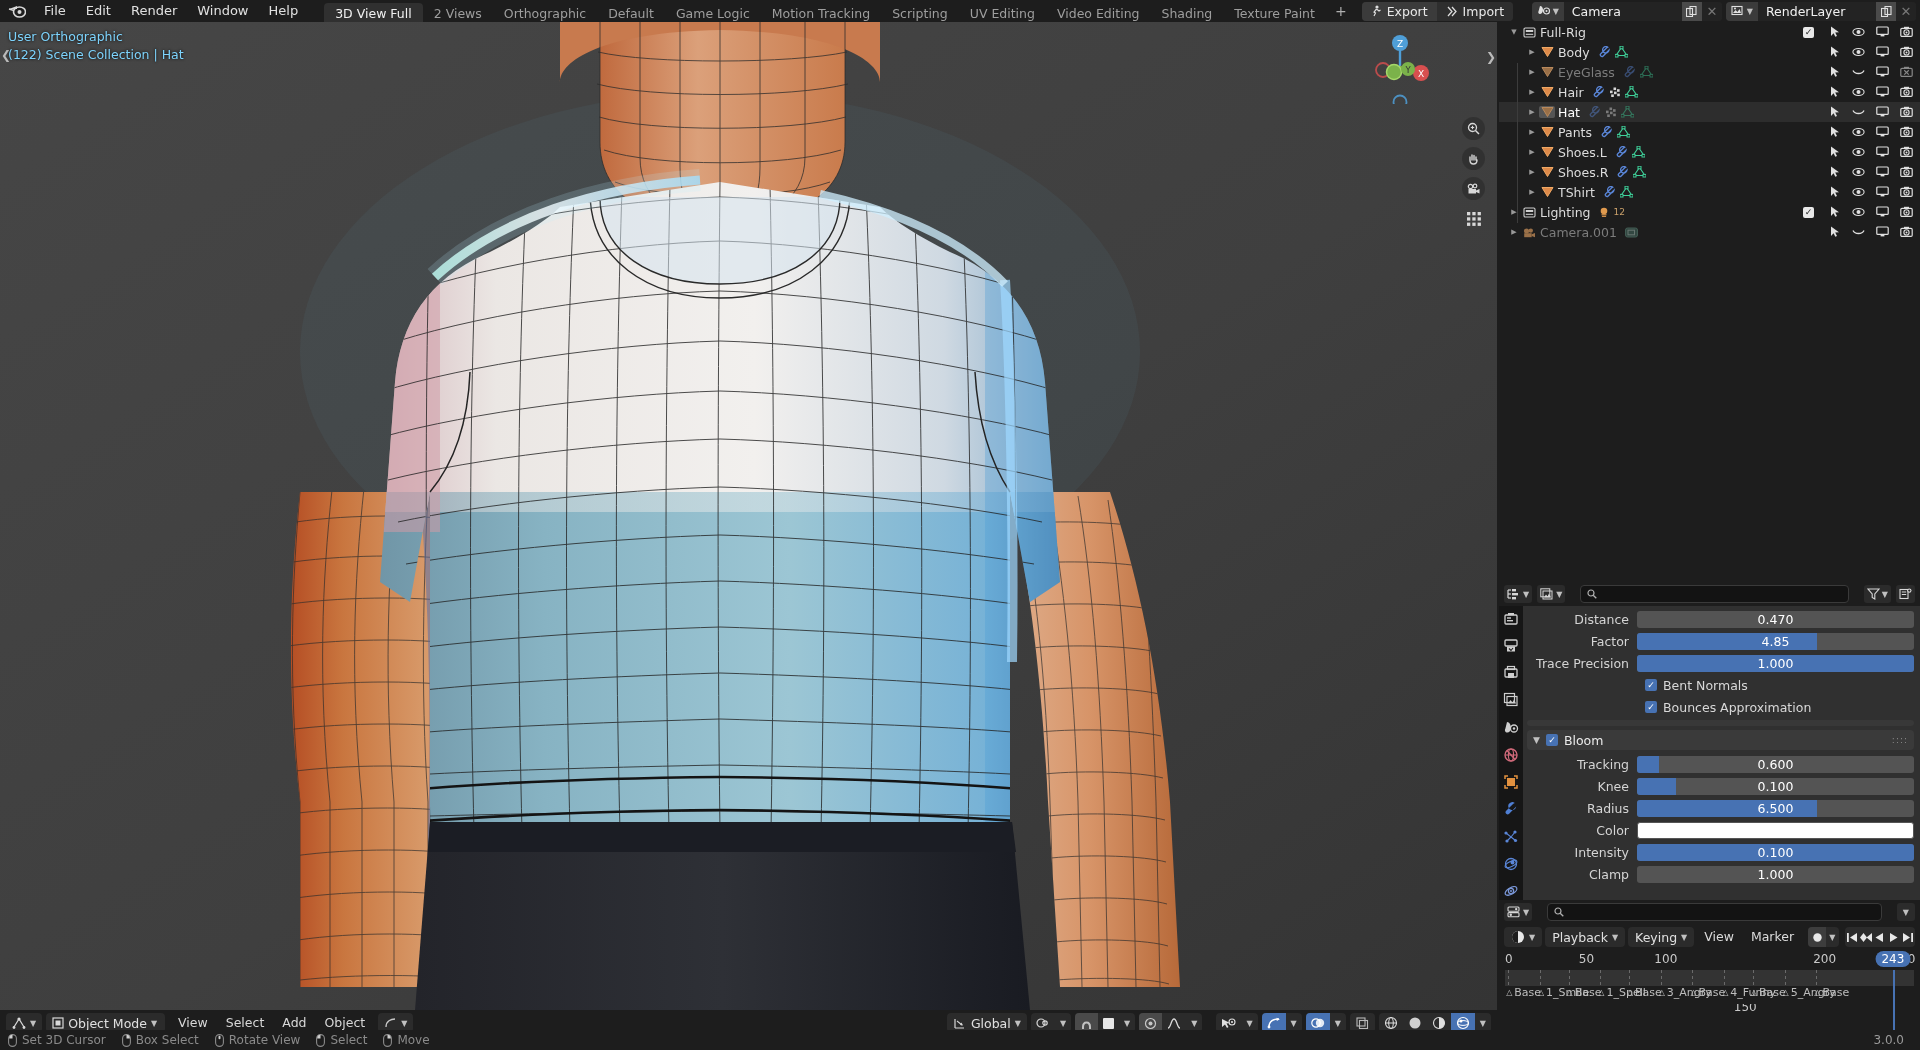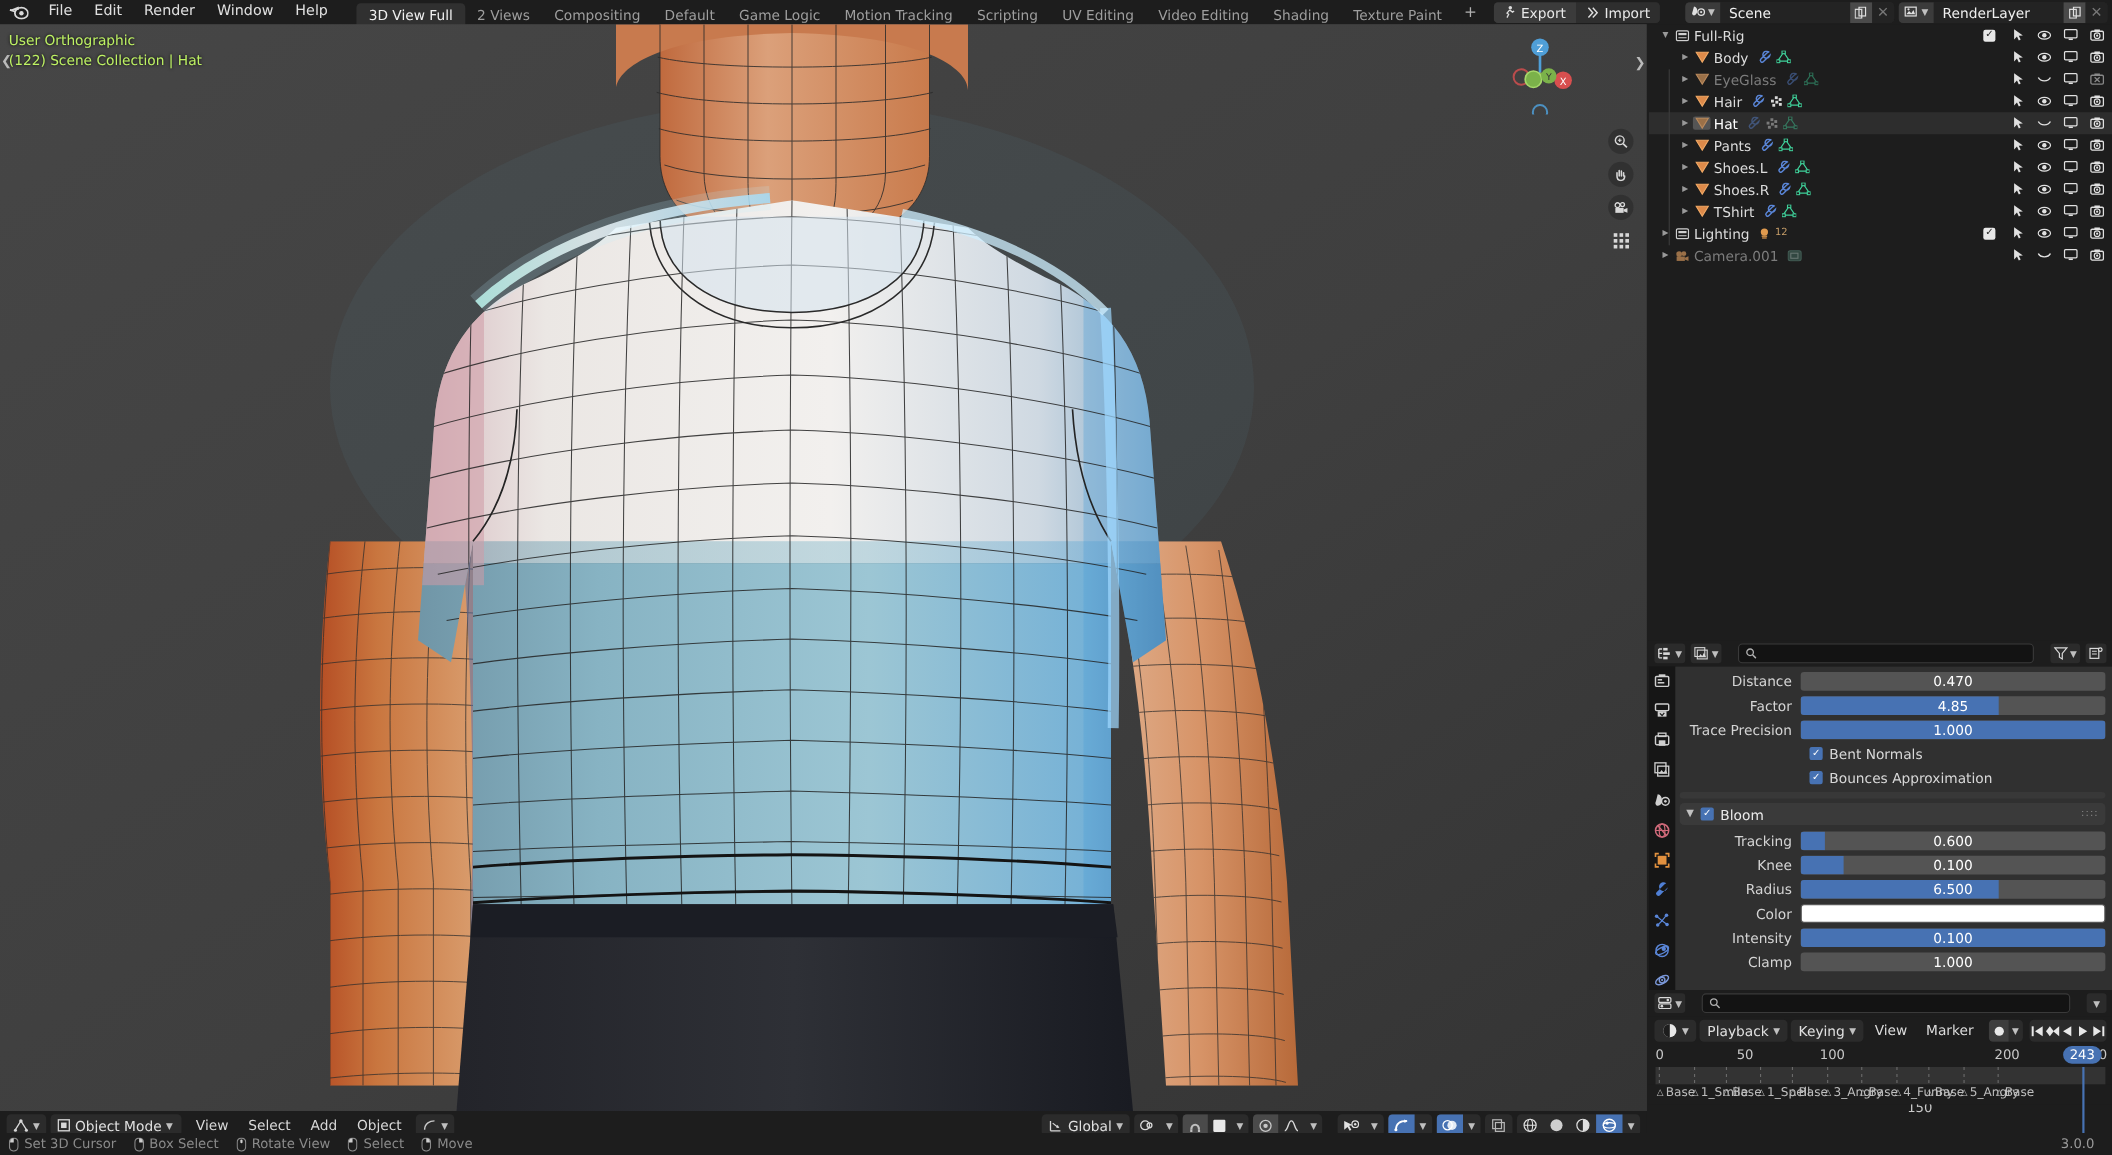--- a/index.html
+++ b/index.html
@@ -29,21 +29,21 @@
   .tb-name { padding:0 10px 0 8px; height:19px; line-height:19px; font-size:12.5px; color:#f0f0f0;
     min-width:118px; background:#232323; }
   .tb-sq { width:20px; height:19px; display:flex; align-items:center; justify-content:center; background:#4a4a4a; }
   .tb-x { width:20px; height:19px; display:flex; align-items:center; justify-content:center;
     color:#777; font-size:13px; background:#232323; }
 
   
   .viewport { position:absolute; left:0; top:22px; width:1497px; height:988px; background:#3d3d3d;
     overflow:hidden; }
   .vp-canvas { position:absolute; inset:0; }
-  .vp-overlay-text { position:absolute; left:8px; top:6px; font-size:12.5px; color:#bef264;
+  .vp-overlay-text { position:absolute; left:8px; top:6px; font-size:12.5px; color:#7dd3fc;
     text-shadow:0 0 3px #000; line-height:18px; pointer-events:none; }
   .vp-arrow { position:absolute; left:1px; top:26px; color:#bbb; font-size:12px; }
   .gizmo { position:absolute; right:60px; top:8px; width:74px; height:74px; }
   .vp-sidebtn { position:absolute; right:12px; width:23px; height:23px; border-radius:50%;
     background:#2e2e2ecc; display:flex; align-items:center; justify-content:center; }
   .vp-rightarrow { position:absolute; right:1px; top:28px; color:#bbb; font-size:12px; }
 
   
   .vp-header { position:absolute; left:0; top:1010px; width:1497px; height:26px; background:#1d1d1d;
     display:flex; align-items:center; padding:0 6px; gap:4px; }
@@ -146,21 +146,21 @@
     <div id="menus" style="display:flex;">
         <div class="menu-item">File</div>
         <div class="menu-item">Edit</div>
         <div class="menu-item">Render</div>
         <div class="menu-item">Window</div>
         <div class="menu-item">Help</div>
       </div>
     <div class="wsp-tabs" id="wsp-tabs">
         <div class="wsp-tab active">3D View Full</div>
         <div class="wsp-tab">2 Views</div>
-        <div class="wsp-tab">Compositing</div>
+        <div class="wsp-tab">Orthographic</div>
         <div class="wsp-tab">Default</div>
         <div class="wsp-tab">Game Logic</div>
         <div class="wsp-tab">Motion Tracking</div>
         <div class="wsp-tab">Scripting</div>
         <div class="wsp-tab">UV Editing</div>
         <div class="wsp-tab">Video Editing</div>
         <div class="wsp-tab">Shading</div>
         <div class="wsp-tab">Texture Paint</div>
       </div>
     <div class="wsp-plus">+</div>
@@ -187,21 +187,21 @@
     <div class="topbar-right">
       <div class="tb-field">
         <div class="tb-icbtn">
           <svg width="14" height="12" viewBox="0 0 14 12">
             <path d="M3 1 C5 1 6 3 6 5 C6 7 4.5 9 3 9 C1.5 9 0.8 7.5 1.6 6 Z" fill="#e0e0e0"></path>
             <circle cx="9.5" cy="6" r="3" fill="none" stroke="#e0e0e0" stroke-width="1.2"></circle>
             <circle cx="9.5" cy="6" r="1" fill="#e0e0e0"></circle>
             </svg>
           <span class="chev">▼</span>
         </div>
-        <div class="tb-name">Scene</div>
+        <div class="tb-name">Camera</div>
         <div class="tb-sq ic">
           <svg width="11" height="11" viewBox="0 0 11 11">
               <rect x="0.5" y="2.5" width="6" height="8" fill="none" stroke="#e0e0e0" stroke-width="1.1"></rect>
               <rect x="4" y="0.5" width="6" height="8" fill="none" stroke="#e0e0e0" stroke-width="1.1"></rect>
             </svg>
         </div>
         <div class="tb-x">✕</div>
       </div>
       <div class="tb-field">
         <div class="tb-icbtn">

